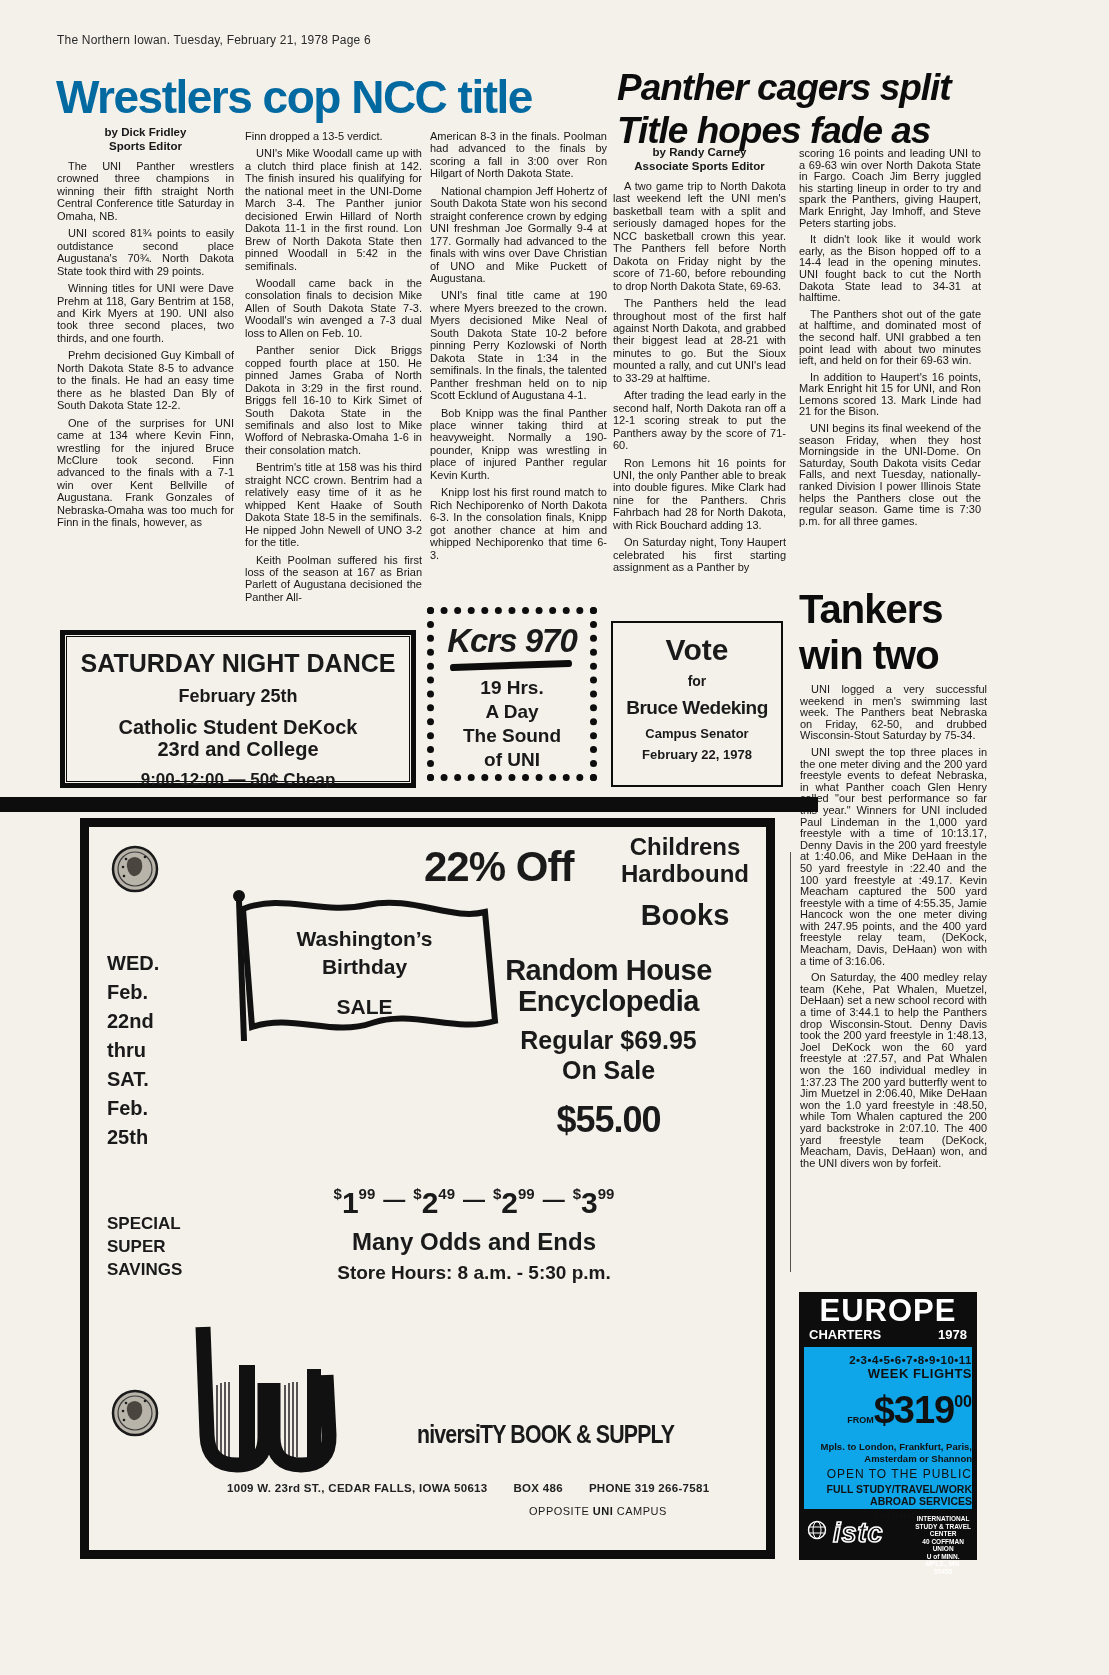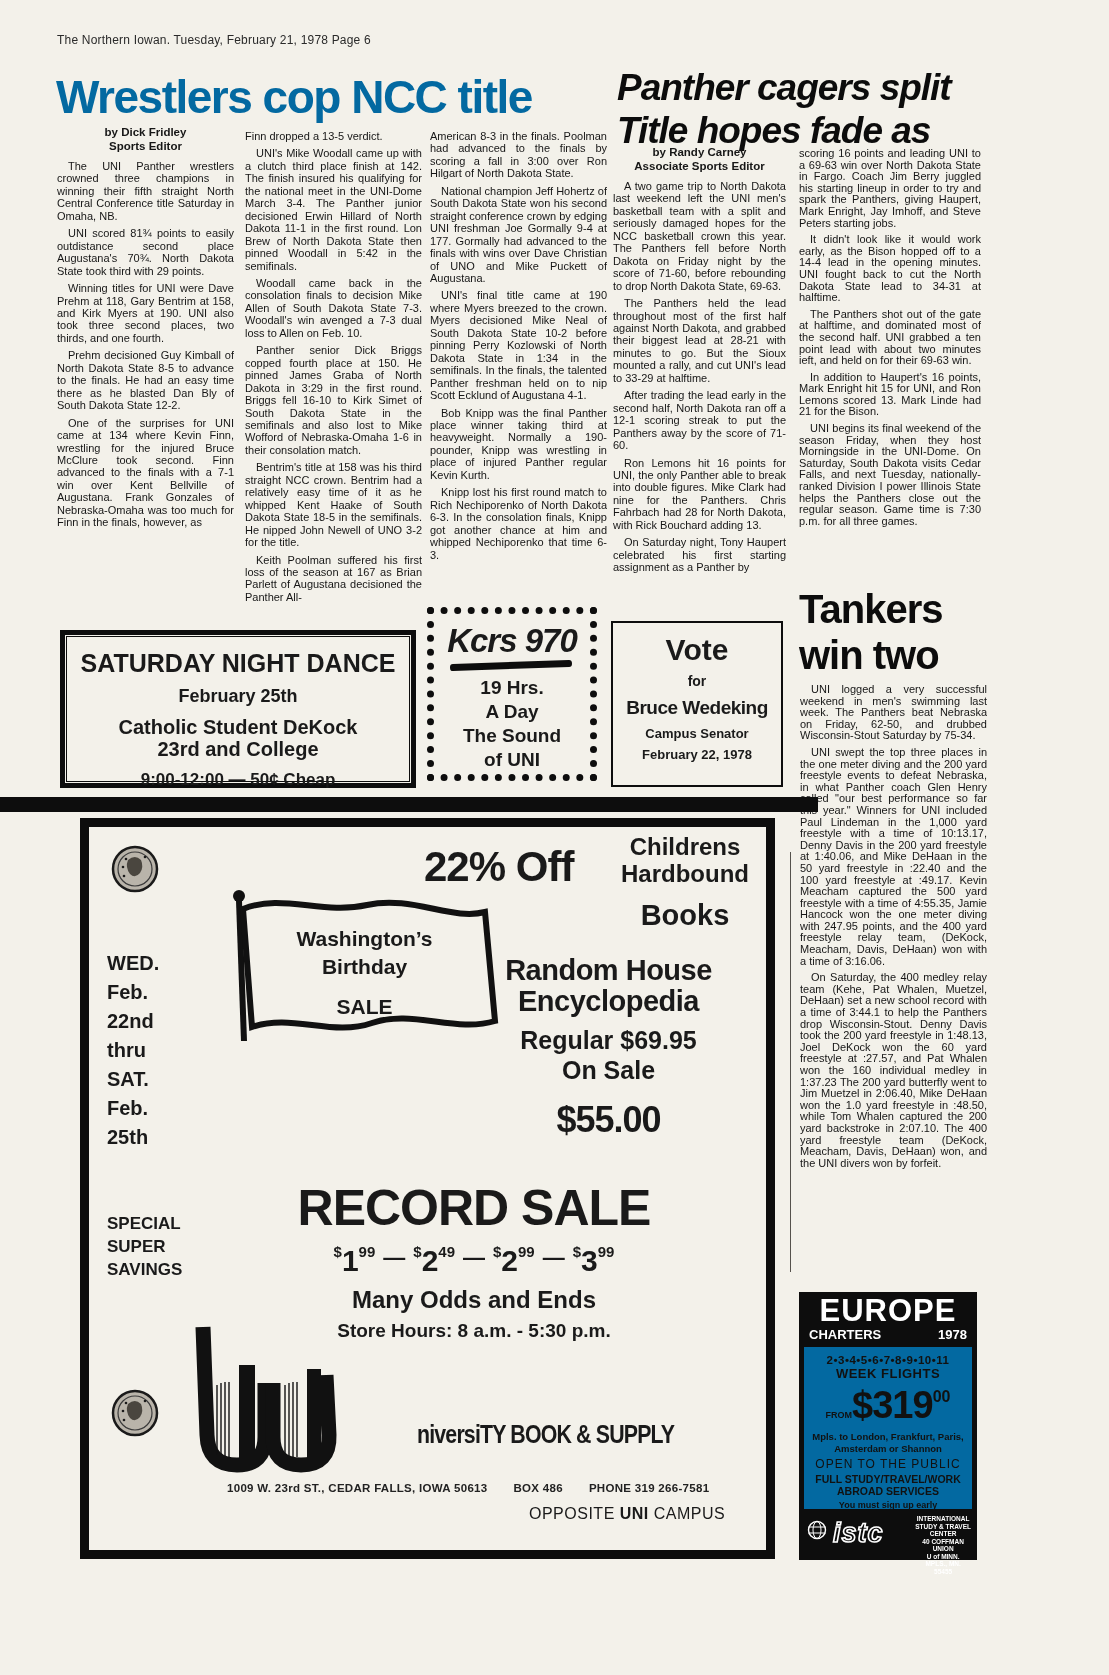--- a/index.html
+++ b/index.html
@@ -67,32 +67,32 @@
   .pnum { font-size:30px; }
   .psign { font-size:15px; vertical-align:14px; }
   .pcents { font-size:15px; vertical-align:14px; }
   .psep { font-size:22px; vertical-align:6px; padding:0 8px; }
   .odds { font-weight:bold; font-size:24px; margin-top:8px; }
   .hours { font-weight:bold; font-size:19px; margin-top:6px; }
   .savings { position:absolute; font-weight:bold; font-size:17px; line-height:23px; }
   .ubslogo-text { position:absolute; font-weight:bold; font-size:26px; letter-spacing:-1px; transform:scaleX(.82); transform-origin:left; white-space:nowrap; }
   .ubsaddr { position:absolute; font-size:11.5px; font-weight:bold; color:#222; letter-spacing:.3px; white-space:nowrap; }
   .ubsaddr span { margin-right:26px; }
-  .opposite { position:absolute; font-size:16px; letter-spacing:.5px; }
+  .opposite { position:absolute; font-size:11px; letter-spacing:.5px; }
   .opposite b { font-weight:bold; }
 
   
   .europe { position:absolute; left:799px; top:1292px; width:178px; height:268px; background:#0d0d0d; }
   .europe .hdr { text-align:center; color:#fff; padding-top:3px; }
   .europe .hdr .t1 { font-weight:bold; font-size:31px; letter-spacing:1px; line-height:32px; }
   .europe .hdrrow { display:flex; justify-content:space-between; padding:0 10px 3px; color:#fff; font-weight:bold; font-size:13px; }
-  .europe .panel { position:absolute; left:5px; top:55px; width:168px; height:162px; background:#0369a1; text-align:center; color:#111; }
+  .europe .panel { position:absolute; left:5px; top:55px; width:168px; height:162px; background:#0ea5e9; text-align:right; color:#111; }
   .europe .weeks { font-weight:bold; font-size:11.5px; margin-top:7px; letter-spacing:.5px; }
   .europe .wf { font-weight:bold; font-size:13px; letter-spacing:.5px; }
-  .europe .pr { margin-top:2px; line-height:28px; white-space:nowrap; }
+  .europe .pr { margin-top:2px; line-height:38px; white-space:nowrap; }
   .europe .pr .from { font-size:9px; font-weight:bold; }
   .europe .pr .big { font-weight:bold; font-size:38px; letter-spacing:-1px; }
   .europe .pr .sup { font-weight:bold; font-size:16px; vertical-align:16px; }
   .europe .dest { font-weight:bold; font-size:9.5px; line-height:11.5px; margin-top:2px; }
   .europe .open { font-size:12px; letter-spacing:1px; margin-top:3px; }
   .europe .svc { font-weight:bold; font-size:10.5px; line-height:12px; margin-top:2px; }
   .europe .early { font-weight:bold; font-size:9px; margin-top:3px; }
   .europe .ftr { position:absolute; left:0; bottom:0; width:178px; height:48px; color:#fff; }
   .europe .istc { position:absolute; left:34px; top:6px; font-weight:bold; font-style:italic; font-size:27px; letter-spacing:1px; color:transparent; -webkit-text-stroke:1.6px #fff; }
   .europe .ctr { position:absolute; right:6px; top:3px; text-align:center; font-size:6.5px; font-weight:bold; line-height:7.5px; }
@@ -243,21 +243,20 @@
 
     <div class="rh" style="left:412px; top:128px; width:215px;">
       <div class="a">Random House</div>
       <div class="a">Encyclopedia</div>
       <div class="b">Regular $69.95</div>
       <div class="b" style="margin-top:0;">On Sale</div>
       <div class="c">$55.00</div>
     </div>
 
     <div class="recsale" style="left:205px; top:352px; width:360px;">
-      <div class="t">RECORD SALE</div>
       <div class="pricerow">
         <span class="psign">$</span><span class="pnum">1</span><span class="pcents">99</span><span class="psep">—</span><span class="psign">$</span><span class="pnum">2</span><span class="pcents">49</span><span class="psep">—</span><span class="psign">$</span><span class="pnum">2</span><span class="pcents">99</span><span class="psep">—</span><span class="psign">$</span><span class="pnum">3</span><span class="pcents">99</span>
       </div>
       <div class="odds">Many Odds and Ends</div>
       <div class="hours">Store Hours: 8 a.m. - 5:30 p.m.</div>
     </div>
 
     <div class="savings" style="left:18px; top:385px;">
       <div>SPECIAL</div>
       <div>SUPER</div>

